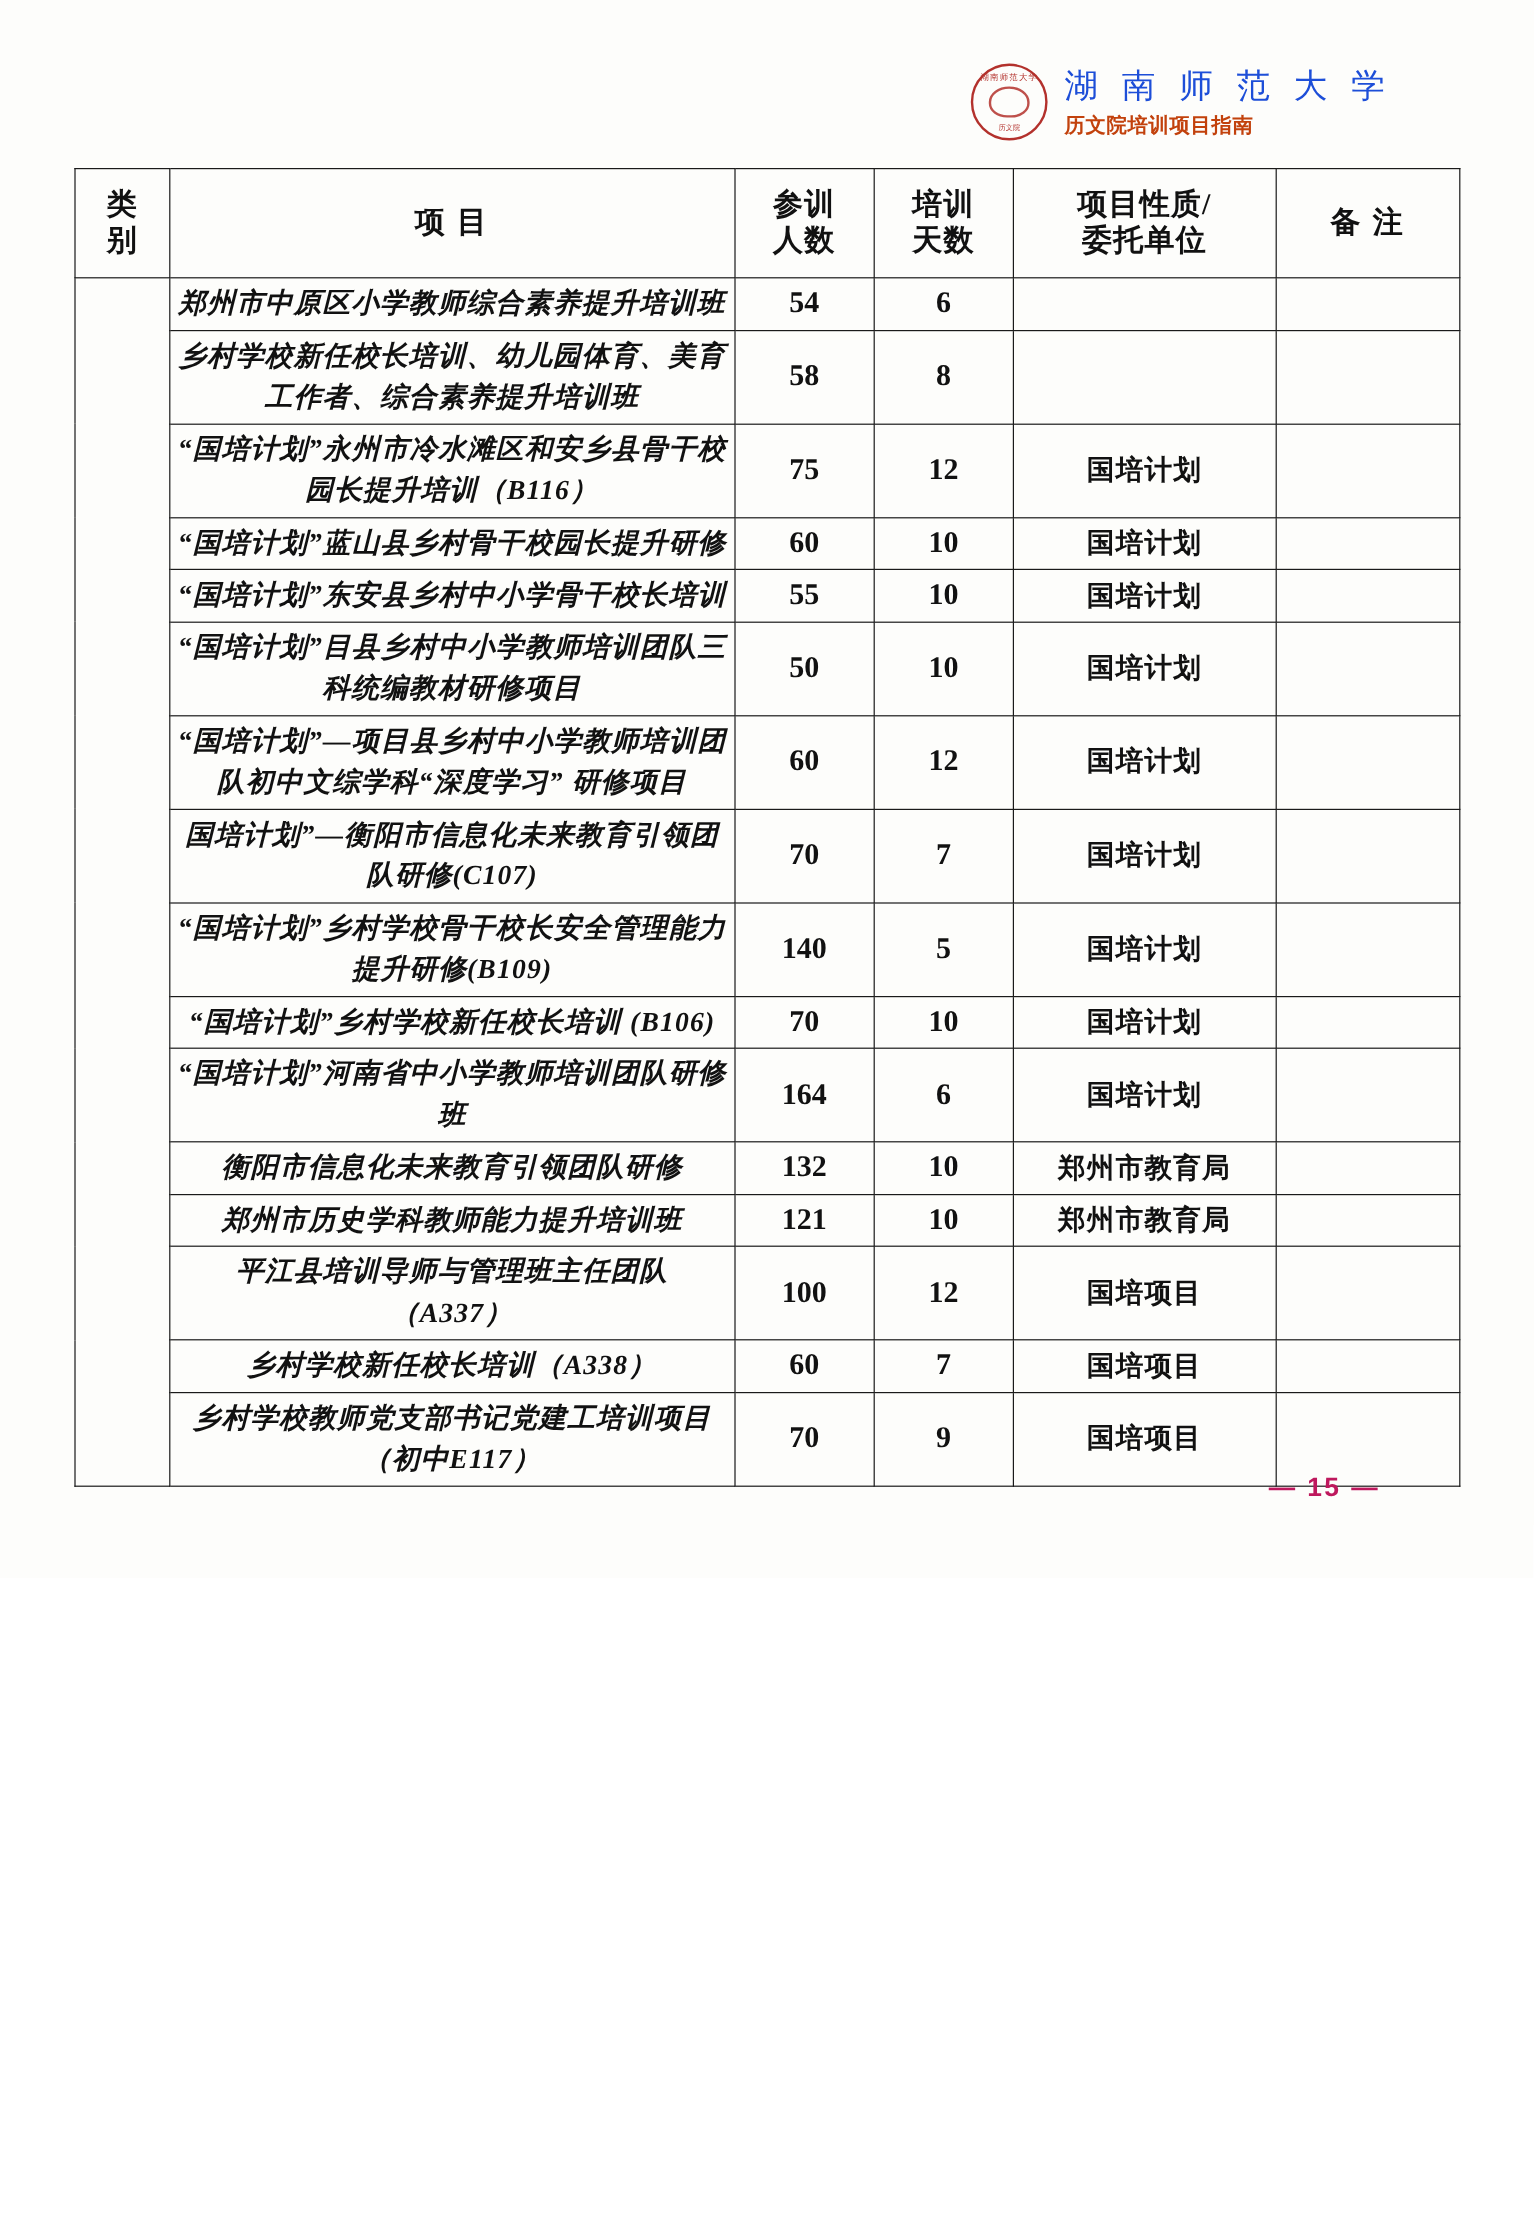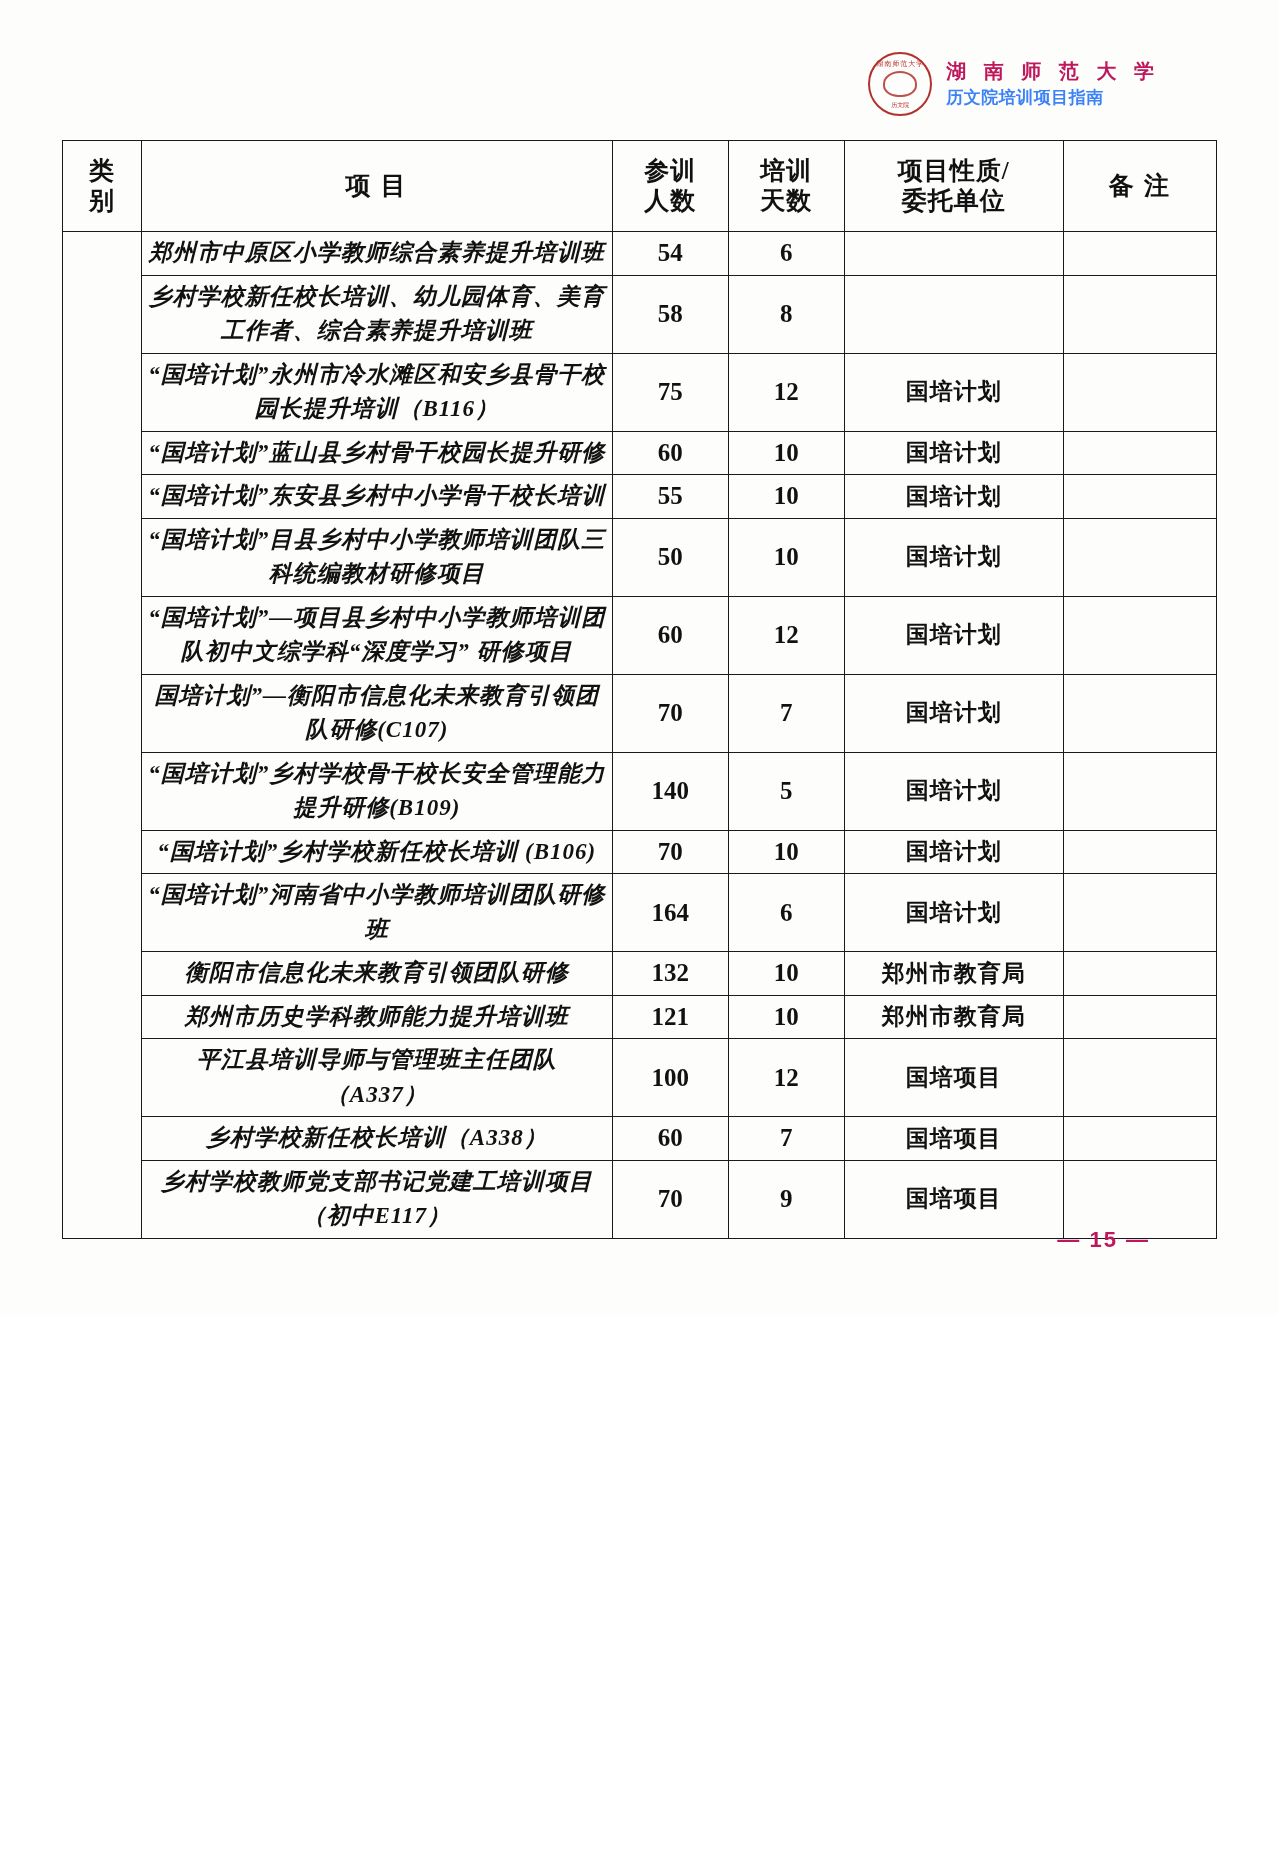--- a/index.html
+++ b/index.html
@@ -67,31 +67,31 @@
     transform: translateX(-50%);
     font-size: 6px;
     color: #b3312c;
     white-space: nowrap;
   }
   .header-text {
     line-height: 1.45;
   }
   .header-line1 {
     font-family: "Liberation Sans", sans-serif;
-    font-size: 20px;
-    font-weight: 700;
+    font-size: 28px;
+    font-weight: 400;
     letter-spacing: 6px;
-    color: #be185d;
+    color: #1d4ed8;
   }
   .header-line2 {
     font-family: "Liberation Sans", sans-serif;
     font-size: 17px;
     font-weight: 700;
     letter-spacing: 0.5px;
-    color: #3b82f6;
+    color: #c2410c;
   }
   
   table.grid {
     position: absolute;
     top: 140px;
     left: 62px;
     width: 1155px;
     border-collapse: collapse;
     table-layout: fixed;
   }

